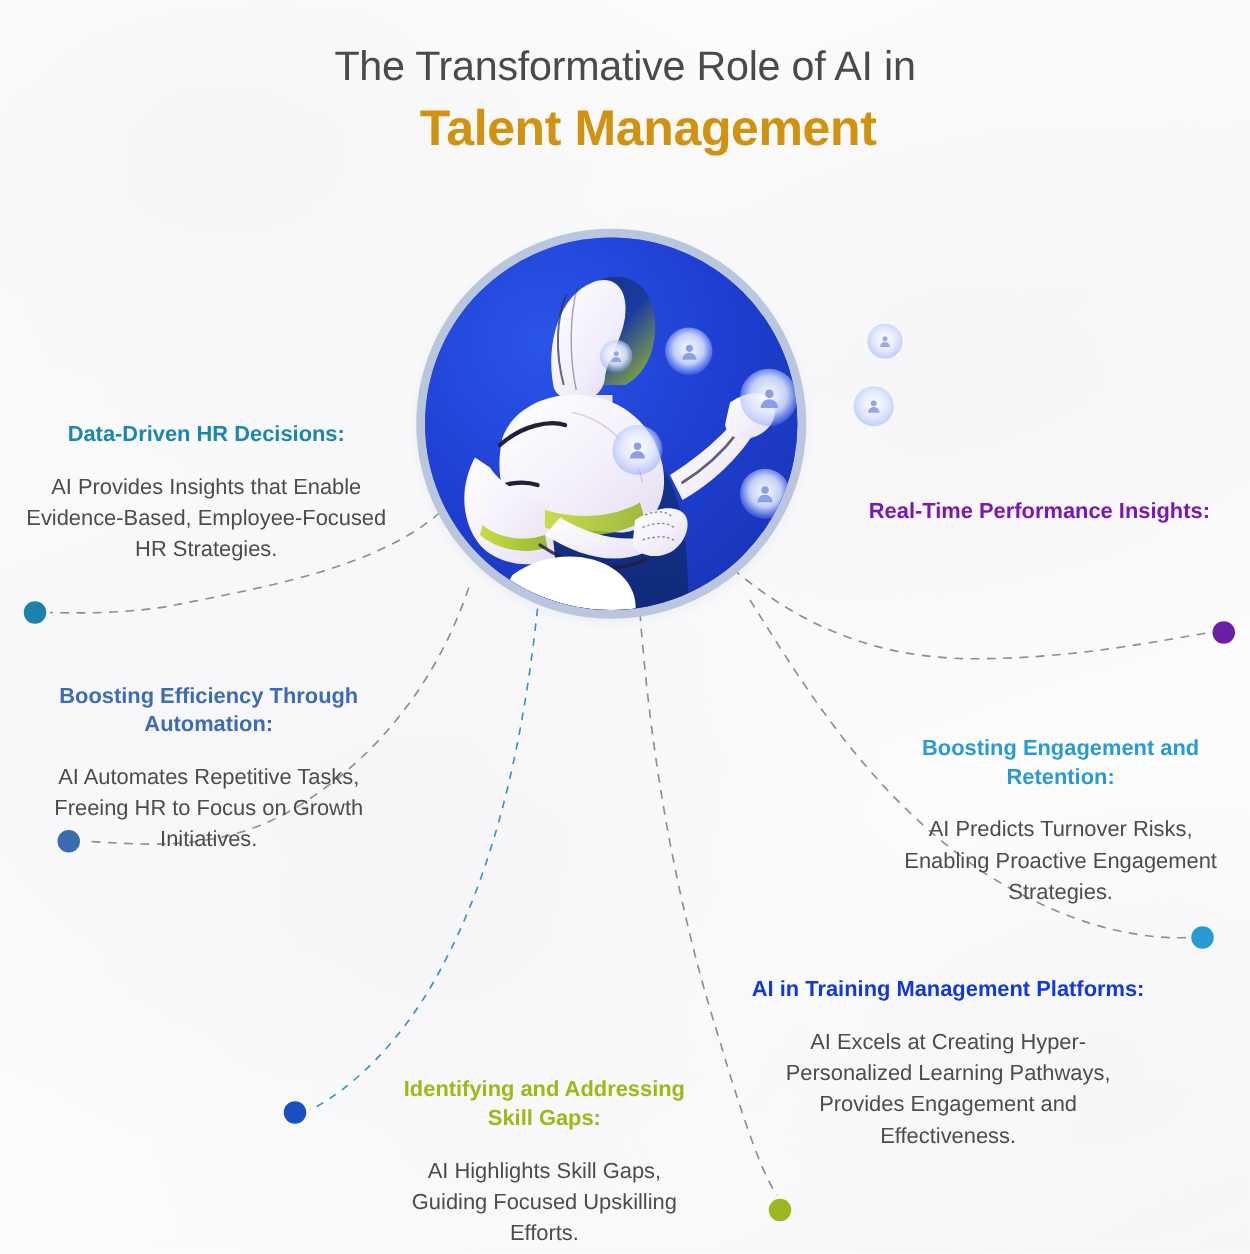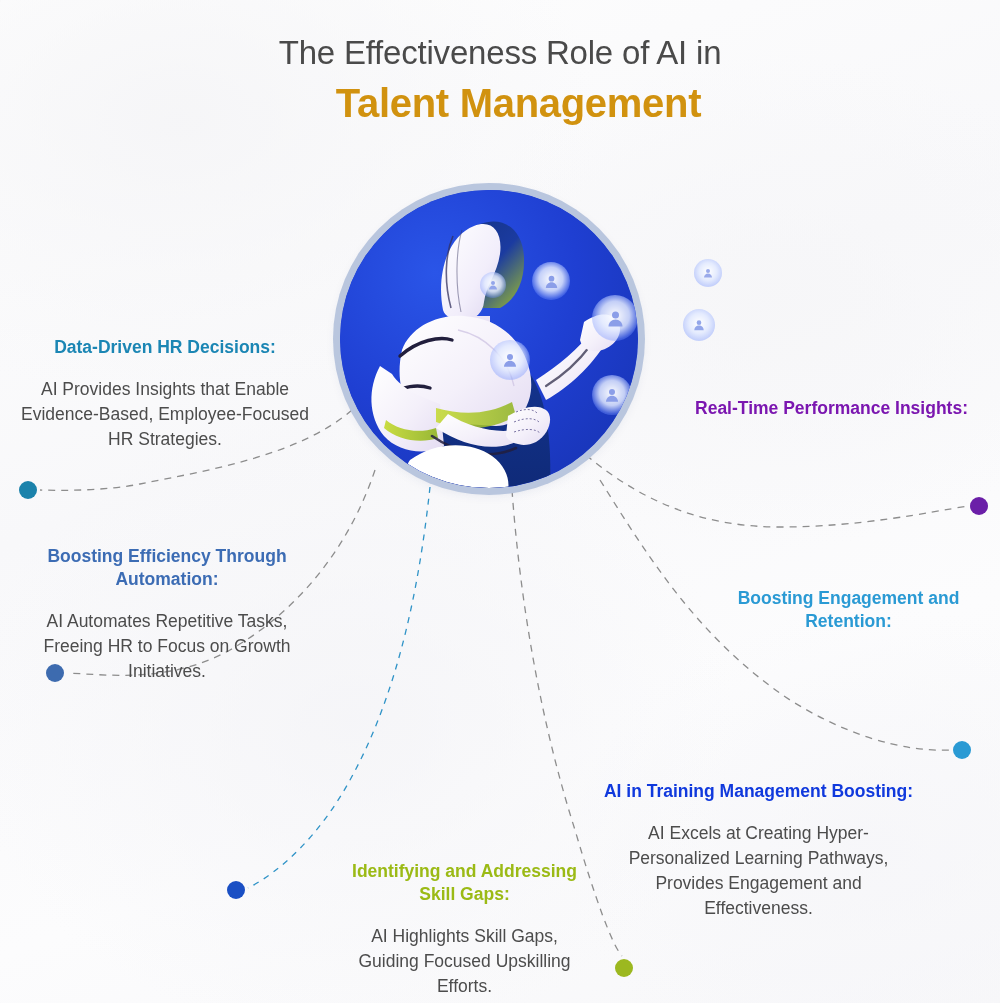--- a/index.html
+++ b/index.html
@@ -133,21 +133,21 @@
   .ta-center { text-align: center; }
 </style>
 </head>
 <body>
 
 <div id="canvas">
 
   <div id="paper-texture"></div>
 
   <div id="title-area">
-    <div id="title-line1">The Effectiveness Role of AI in</div>
+    <div id="title-line1">The Transformative Role of AI in</div>
     <div id="title-line2">Talent Management</div>
   </div>
 
   <svg id="connectors" width="1000" height="1003">
 
     <path d="M 352,410 C 300,455 210,470 140,484 C 110,490 70,491 40,490" fill="none" stroke="#8d8d8d" stroke-width="1.3" stroke-dasharray="7 6"></path>
 
     <path d="M 375,470 C 350,545 300,610 230,650 C 170,683 110,675 68,673" fill="none" stroke="#8d8d8d" stroke-width="1.3" stroke-dasharray="7 6"></path>
 
     <path d="M 430,487 C 420,580 400,690 350,780 C 320,835 280,872 248,888" fill="none" stroke="#2f93c7" stroke-width="1.3" stroke-dasharray="6 6"></path>
@@ -287,31 +287,32 @@
     <div class="b-head" style="color:#1b86b4;">Data-Driven HR Decisions:</div>
     <div class="b-body">AI Provides Insights that Enable Evidence-Based, Employee-Focused HR Strategies.</div>
   </div>
 
   <div class="block ta-center" style="left:22px; top:509px; width:290px;">
     <div class="b-head" style="color:#3c6cb4;">Boosting Efficiency Through Automation:</div>
     <div class="b-body">AI Automates Repetitive Tasks, Freeing HR to Focus on Growth Initiatives.</div>
   </div>
 
 
-  <div class="block ta-center" style="left:343px; top:824px; width:243px;">
+  <div class="block ta-center" style="left:314px; top:824px; width:243px;">
     <div class="b-head" style="color:#9bba15;">Identifying and Addressing Skill Gaps:</div>
     <div class="b-body">AI Highlights Skill Gaps, Guiding Focused Upskilling Efforts.</div>
   </div>
 
   <div class="block ta-center" style="left:688px; top:361px; width:287px;">
     <div class="b-head" style="color:#7b16b0;">Real-Time Performance Insights:</div>
   </div>
 
   <div class="block ta-center" style="left:710px; top:551px; width:277px;">
     <div class="b-head" style="color:#2a9ad4;">Boosting Engagement and Retention:</div>
+    <div class="b-body">AI Predicts Turnover Risks, Enabling Proactive Engagement Strategies.</div>
   </div>
 
   <div class="block ta-center" style="left:600px; top:744px; width:317px;">
-    <div class="b-head" style="color:#1039dd;">AI in Training Management Boosting:</div>
+    <div class="b-head" style="color:#1039dd;">AI in Training Management Platforms:</div>
     <div class="b-body">AI Excels at Creating Hyper-Personalized Learning Pathways, Provides Engagement and Effectiveness.</div>
   </div>
 
 </div>
 
 </body></html>

